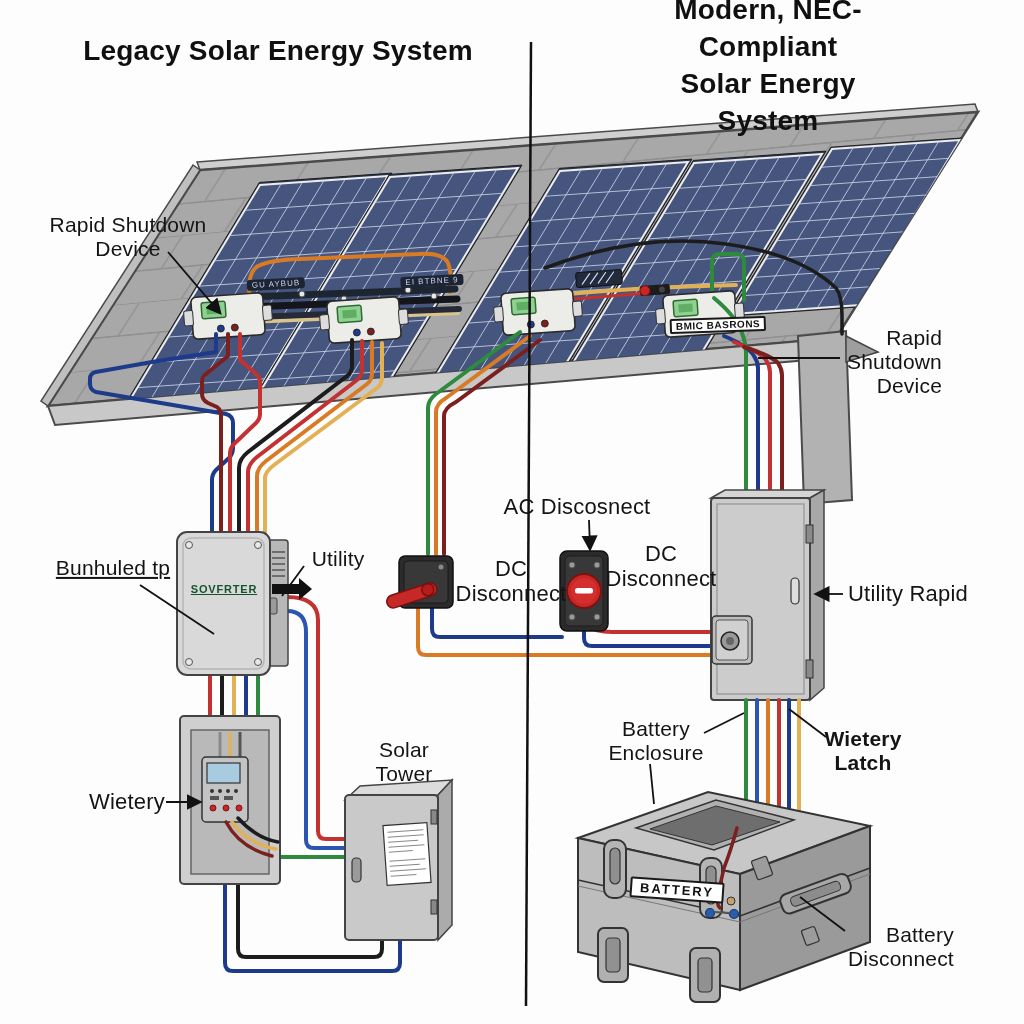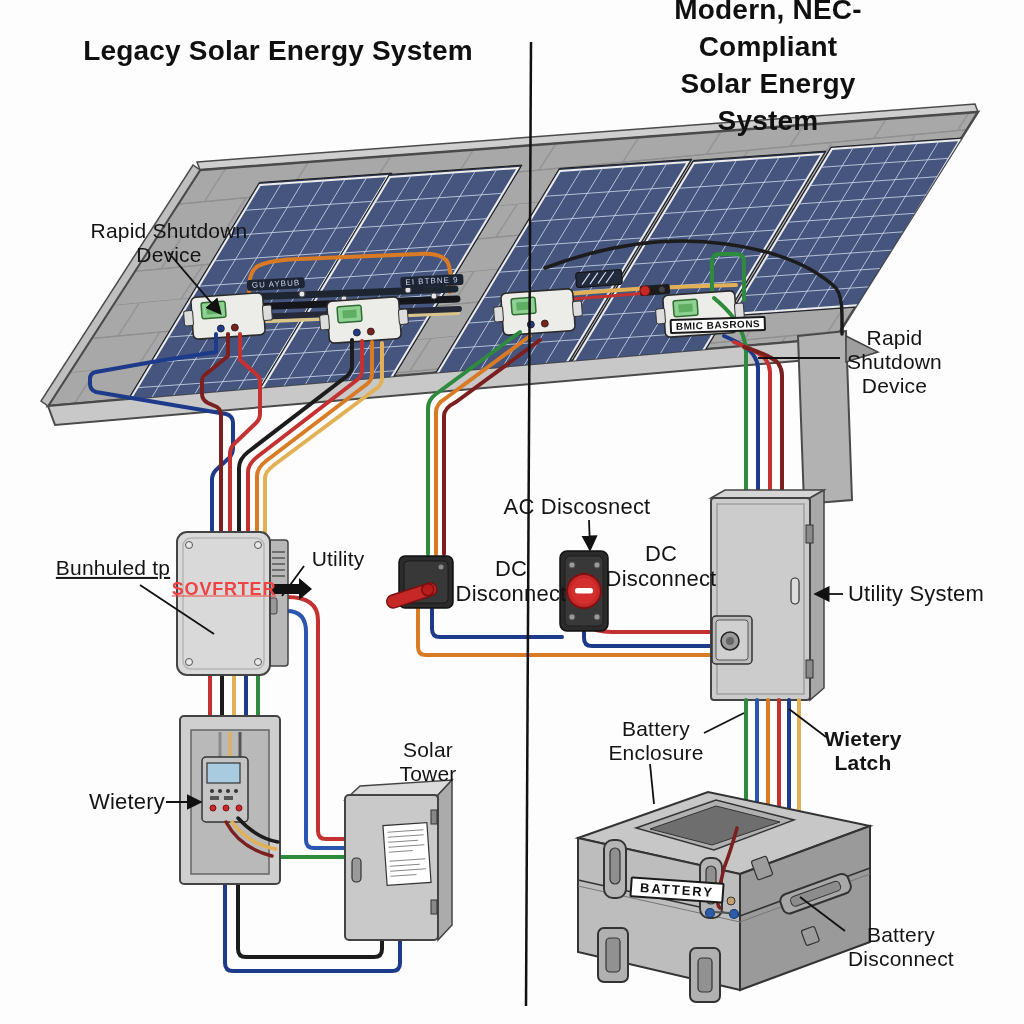--- a/index.html
+++ b/index.html
@@ -1,33 +1,33 @@
 <!DOCTYPE html>
 <html><head>
 <meta charset="utf-8">
 <style>
   html,body{margin:0;padding:0;background:#ffffff;}
   .stage{position:relative;width:1024px;height:1024px;background:#fdfdfd;
          font-family:"Liberation Sans",sans-serif;overflow:hidden;}
   .stage > svg{position:absolute;left:0;top:0;}
   .lbl{position:absolute;transform:translate(-50%,-50%);text-align:center;
        white-space:pre-line;color:#141414;font-size:21px;line-height:1.15;letter-spacing:.2px;}
-  .lbl.la{transform:translate(0,-50%);text-align:center;}
+  .lbl.la{transform:translate(0,-50%);text-align:right;}
   .title{position:absolute;transform:translate(-50%,-50%);font-weight:700;font-size:28px;
          line-height:1.32;white-space:pre-line;text-align:center;color:#101010;letter-spacing:.2px;}
   .chip{position:absolute;transform:translate(-50%,-50%) rotate(-3deg);background:#1d2534;
         color:#c9d4ee;font-size:8px;padding:1px 5px;border-radius:3px;letter-spacing:1px;white-space:nowrap;}
   .tag{position:absolute;transform:translate(-50%,-50%) rotate(-2deg);background:#ffffff;
        border:2px solid #1a1a1a;color:#111;font-size:10px;font-weight:700;padding:0 4px;
        letter-spacing:.5px;white-space:nowrap;border-radius:2px;}
   .battery-tag{position:absolute;transform:translate(-50%,-50%) rotate(4deg);background:#ffffff;
        border:2px solid #1a1a1a;color:#111;font-size:13px;font-weight:700;padding:1px 8px;
        letter-spacing:2px;white-space:nowrap;border-radius:2px;}
-  .unit-text{position:absolute;transform:translate(-50%,-50%);font-size:18px;font-weight:700;
-       text-decoration:underline;letter-spacing:.8px;color:#ef4444;white-space:nowrap;}
+  .unit-text{position:absolute;transform:translate(-50%,-50%);font-size:11px;font-weight:700;
+       text-decoration:underline;letter-spacing:.8px;color:#14532d;white-space:nowrap;}
 </style>
 </head>
 <body>
 
 <div class="stage">
 
 <svg width="1024" height="1024" viewBox="0 0 1024 1024">
   <defs>
     <marker id="arr" markerWidth="9" markerHeight="9" refX="7.5" refY="4.5" orient="auto">
       <path d="M0 0 L9 4.5 L0 9 Z" fill="#111"></path>
@@ -294,35 +294,35 @@
     <path d="M845 931 L800 897"></path>
   </g>
 
   <line x1="531" y1="42" x2="526" y2="1006" stroke="#111" stroke-width="2.5"></line>
 </svg>
 
 <div class="title" style="left:260px;top:51px;margin-left:18px;">Legacy Solar Energy System</div>
 <div class="title" style="left:768px;top:66px;">Modern, NEC-Compliant
 Solar Energy System</div>
 
-<div class="lbl" style="left:128px;top:243px;margin-left:41px;">Rapid Shutdown
+<div class="lbl" style="left:128px;top:237px;">Rapid Shutdown
 Device</div>
 <div class="lbl la" style="left:847px;top:362px;">Rapid
 Shutdown
 Device</div>
 <div class="lbl" style="left:577px;top:507px;font-size:22px;">AC Discosnect</div>
 <div class="lbl" style="left:511px;top:581px;font-size:22px;">DC
 Disconnect</div>
 <div class="lbl" style="left:661px;top:566px;font-size:22px;">DC
 Disconnect</div>
-<div class="lbl la" style="left:848px;top:594px;font-size:22px;">Utility System</div>
+<div class="lbl la" style="left:848px;top:594px;font-size:22px;">Utility Rapid</div>
 <div class="lbl" style="left:338px;top:559px;">Utility</div>
 <div class="lbl" style="left:113px;top:568px;text-decoration:underline;">Bunhuled tp</div>
 <div class="lbl" style="left:127px;top:802px;font-size:22px;">Wietery</div>
-<div class="lbl" style="left:404px;top:762px;margin-left:24px;">Solar
+<div class="lbl" style="left:404px;top:762px;">Solar
 Tower</div>
 <div class="lbl" style="left:656px;top:741px;">Battery
 Enclosure</div>
 <div class="lbl" style="left:863px;top:751px;font-weight:bold;">Wietery
 Latch</div>
 <div class="lbl la" style="left:848px;top:947px;">Battery
 Disconnect</div>
 
 <div class="unit-text" style="left:224px;top:589px;">SOVFRTER</div>
 <div class="battery-tag" style="left:677px;top:890px;">BATTERY</div>

